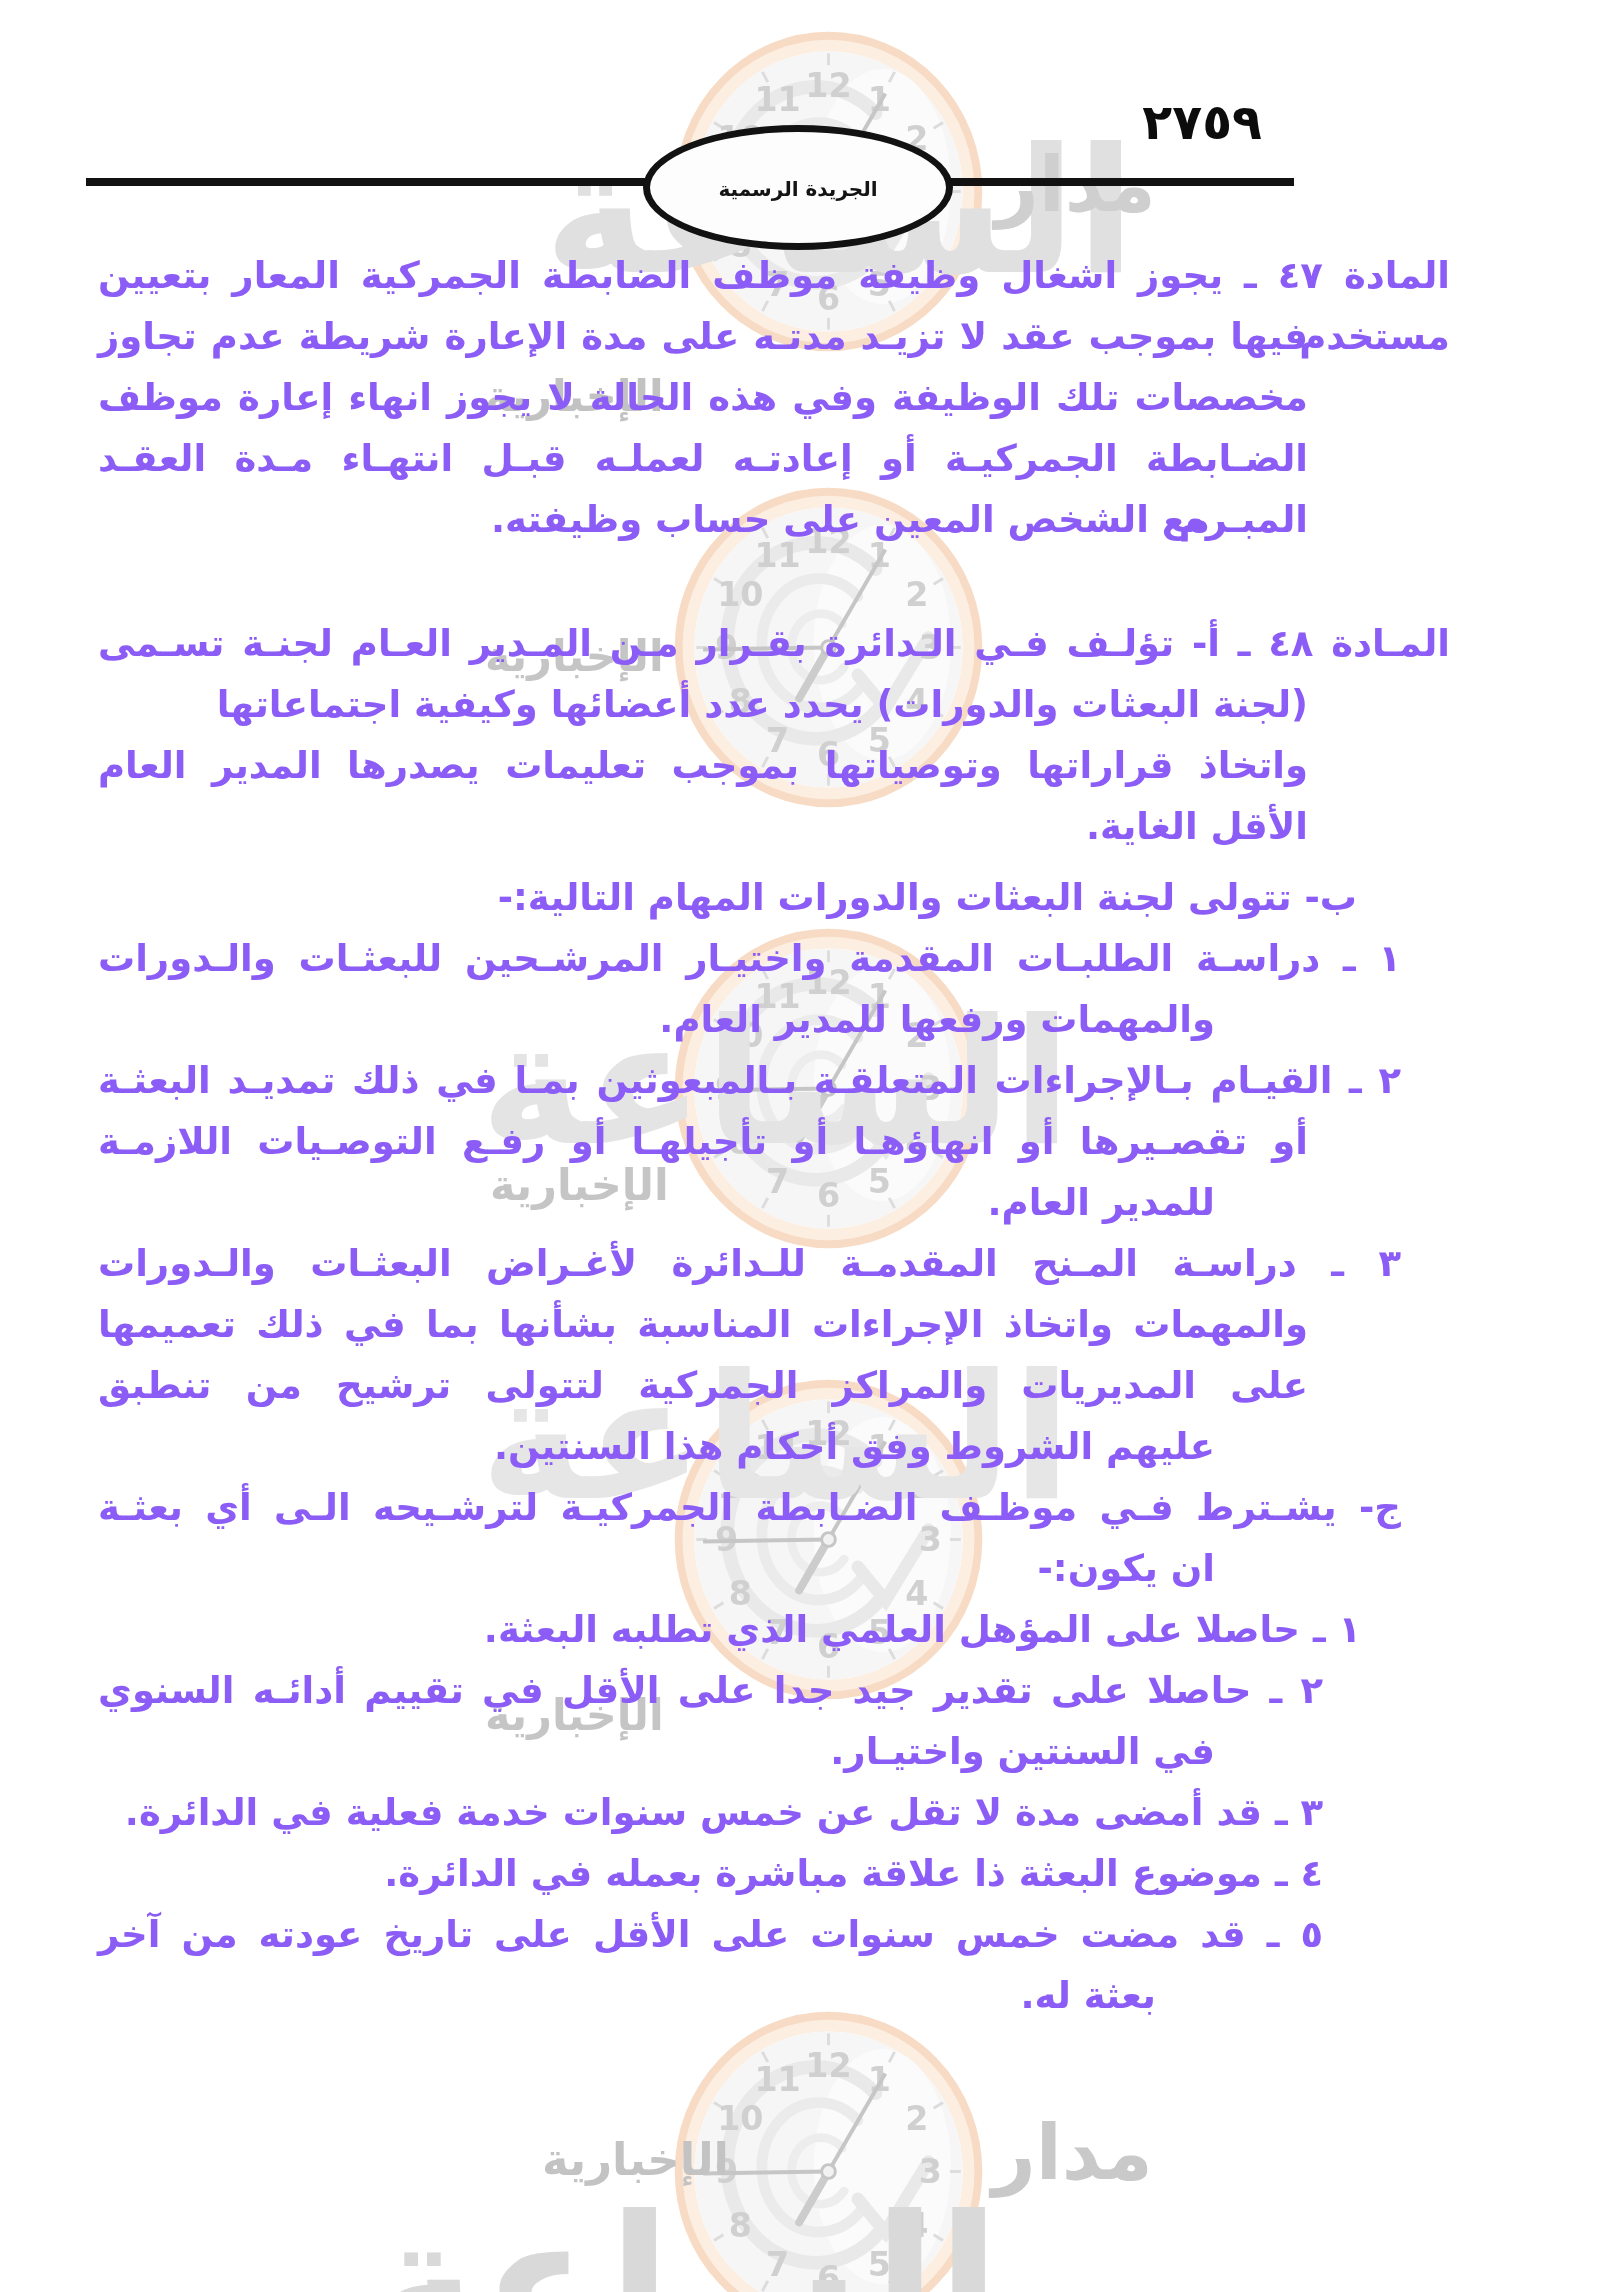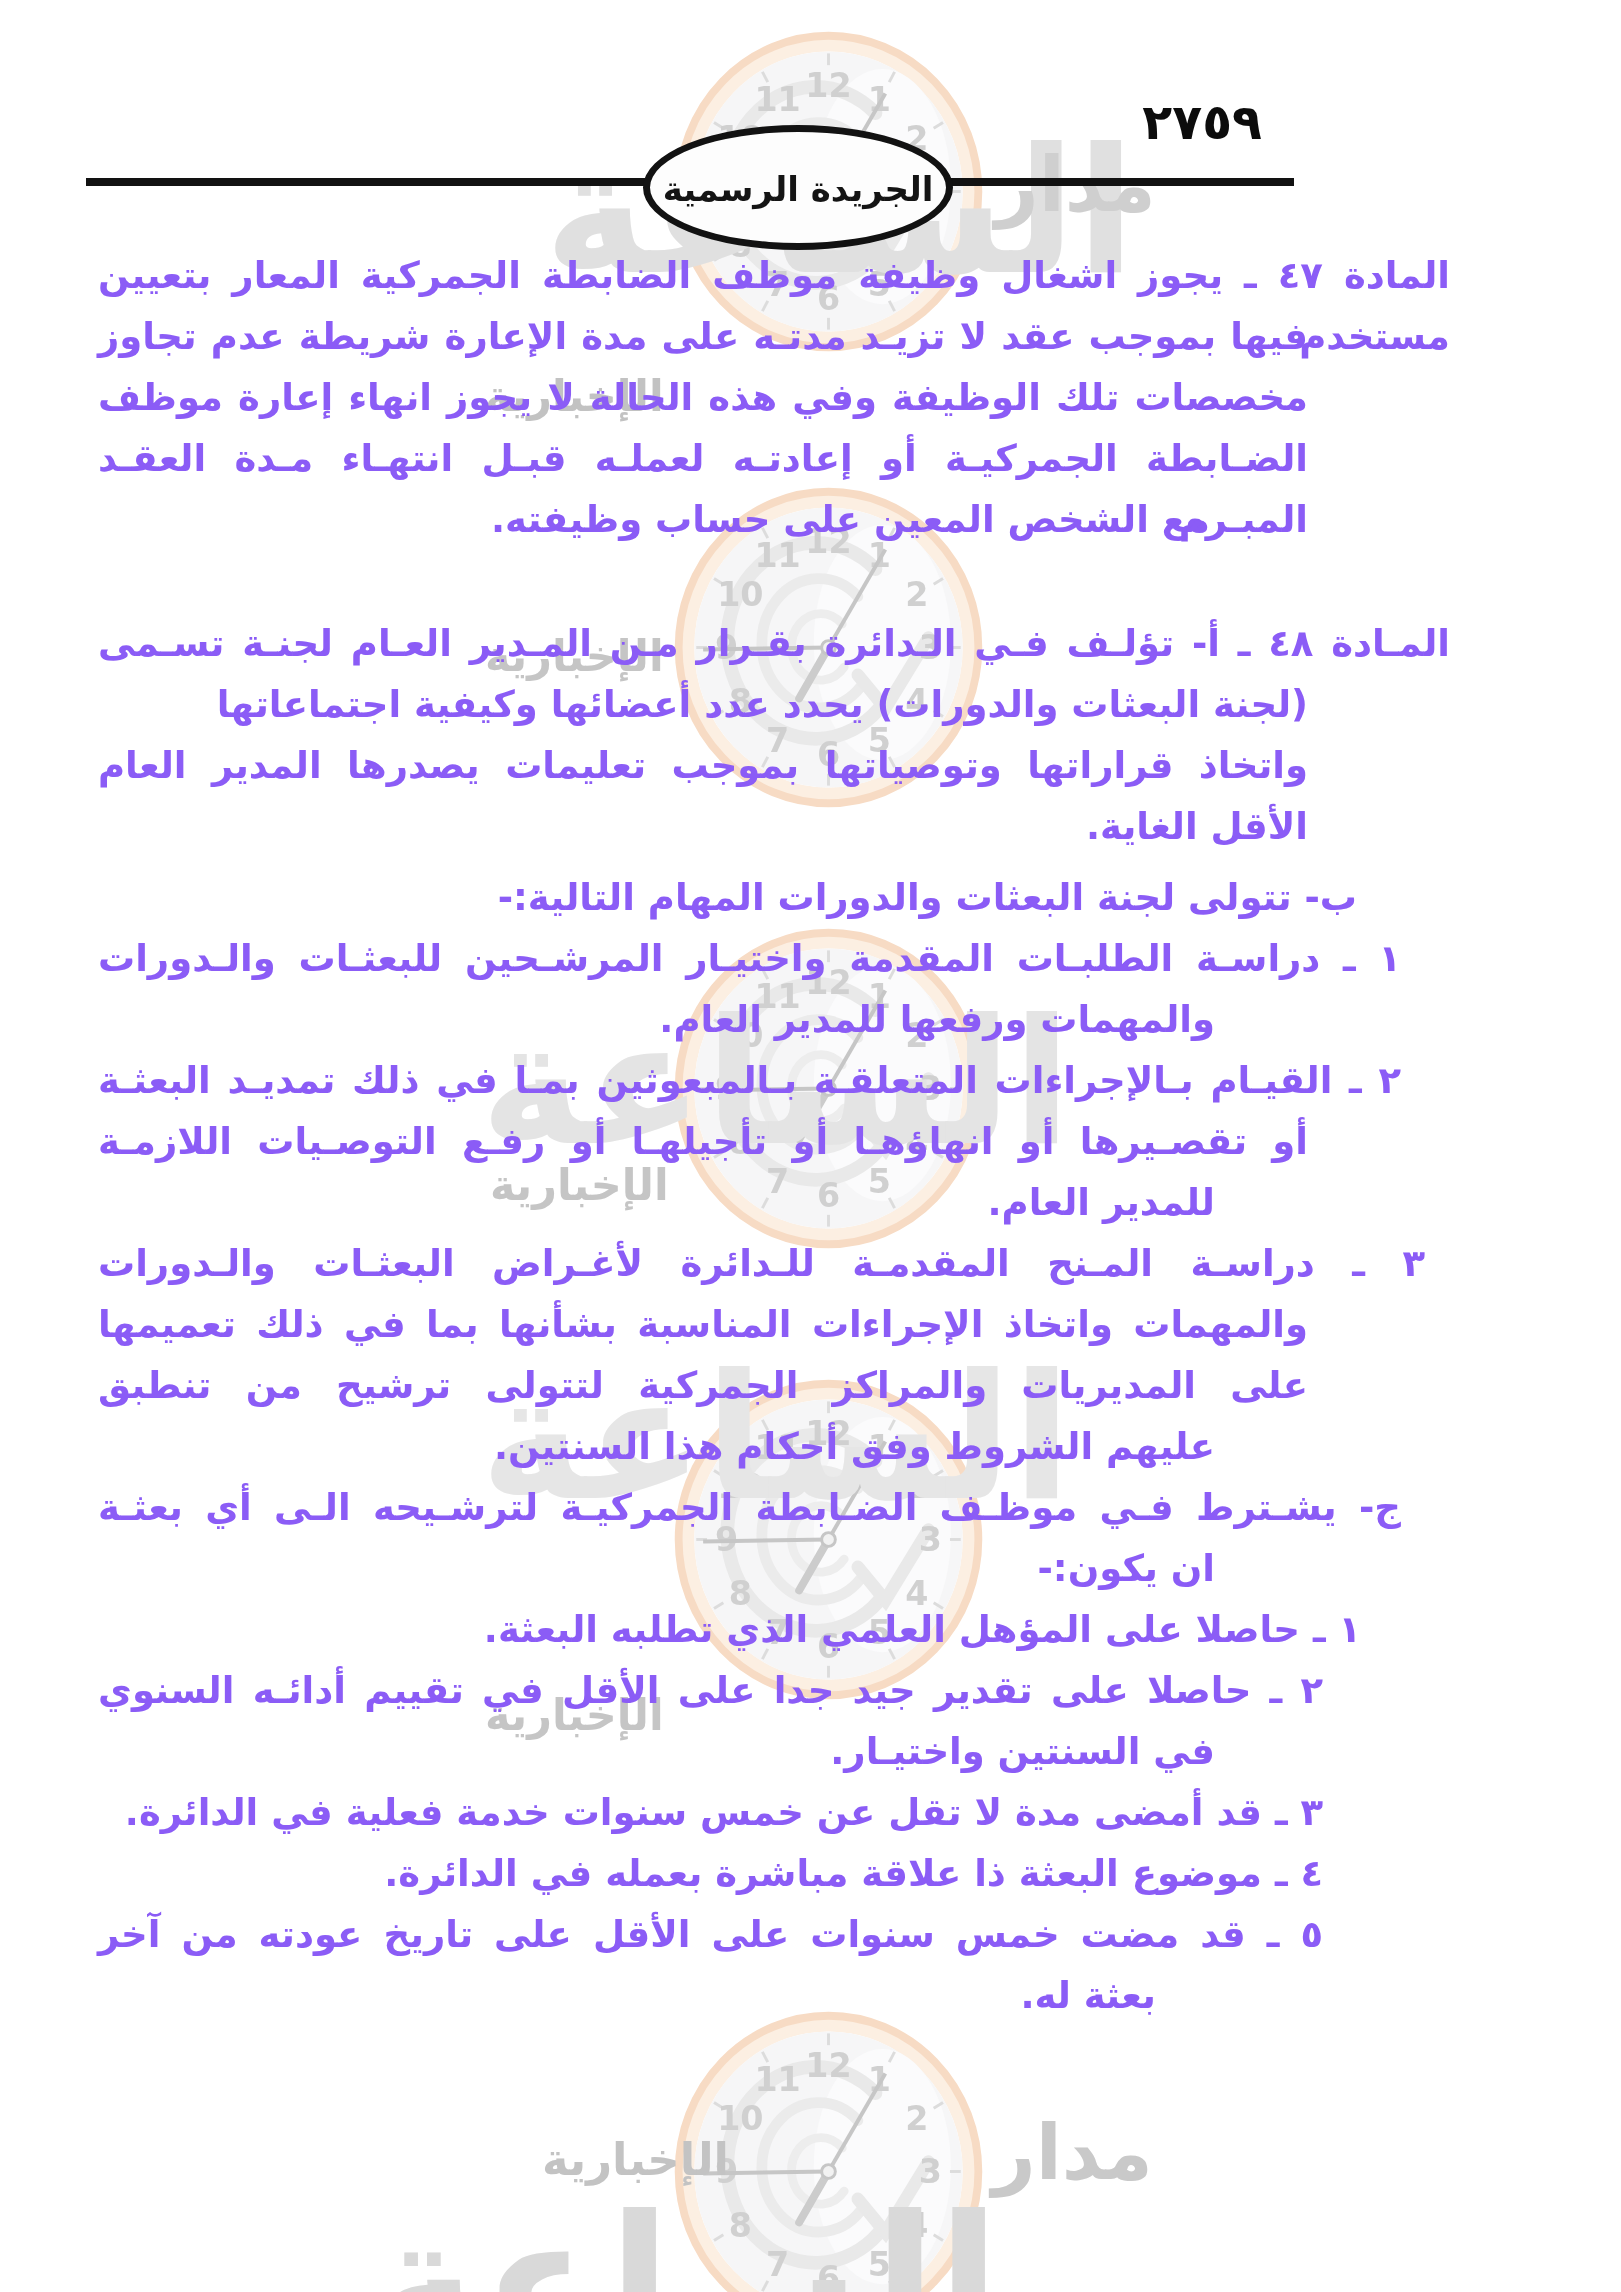--- a/index.html
+++ b/index.html
@@ -39,21 +39,21 @@
     position:absolute;
     left:643px;top:125px;
     width:310px;height:125px;
     border:7.8px solid #121212;
     border-radius:50%;
     background:#fdfdfd;
     box-sizing:border-box;
     display:flex;align-items:center;justify-content:center;
   }
   .oval span{
-    font-size:34px;font-weight:bold;color:#141414;
+    font-size:20px;font-weight:bold;color:#141414;
     direction:rtl;white-space:nowrap;
     padding-top:3.9px;
   }
   
   #doc{
     position:absolute;
     top:245px;right:171px;left:98px;
     direction:rtl;
   }
   .line{
@@ -299,21 +299,21 @@
       <div class="line justified" style="margin-right: 0px; margin-top: 63px;">المـادة ٤٨ ـ أ- تؤلـف فـي الـدائرة بقـرار مـن المـدير العـام لجنـة تسـمى</div>
       <div class="line natural" style="margin-right: 142px;">(لجنة البعثات والدورات) يحدد عدد أعضائها وكيفية اجتماعاتها</div>
       <div class="line justified" style="margin-right: 142px;">واتخاذ قراراتها وتوصياتها بموجب تعليمات يصدرها المدير العام</div>
       <div class="line natural" style="margin-right: 142px;">الأقل الغاية.</div>
       <div class="line natural" style="margin-right: 93px; margin-top: 9.8px;">ب- تتولى لجنة البعثات والدورات المهام التالية:-</div>
       <div class="line justified" style="margin-right: 49px;">١ ـ دراسـة الطلبـات المقدمة واختيـار المرشـحين للبعثـات والـدورات</div>
       <div class="line natural" style="margin-right: 235px;">والمهمات ورفعها للمدير العام.</div>
       <div class="line justified" style="margin-right: 49px;">٢ ـ القيـام بـالإجراءات المتعلقـة بـالمبعوثين بمـا في ذلك تمديـد البعثـة</div>
       <div class="line justified" style="margin-right: 142px;">أو تقصـيرها أو انهاؤهـا أو تأجيلهـا أو رفـع التوصـيات اللازمـة</div>
       <div class="line natural" style="margin-right: 235px;">للمدير العام.</div>
-      <div class="line justified" style="margin-right: 25px;">٣ ـ دراسـة المـنح المقدمـة للـدائرة لأغـراض البعثـات والـدورات</div>
+      <div class="line justified" style="margin-right: 49px;">٣ ـ دراسـة المـنح المقدمـة للـدائرة لأغـراض البعثـات والـدورات</div>
       <div class="line justified" style="margin-right: 142px;">والمهمات واتخاذ الإجراءات المناسبة بشأنها بما في ذلك تعميمها</div>
       <div class="line justified" style="margin-right: 142px;">على المديريات والمراكز الجمركية لتتولى ترشيح من تنطبق</div>
       <div class="line natural" style="margin-right: 235px;">عليهم الشروط وفق أحكام هذا السنتين.</div>
       <div class="line justified" style="margin-right: 49px;">ج- يشـترط فـي موظـف الضـابطة الجمركيـة لترشـيحه الـى أي بعثـة</div>
       <div class="line natural" style="margin-right: 235px;">ان يكون:-</div>
       <div class="line natural" style="margin-right: 89px;">١ ـ حاصلا على المؤهل العلمي الذي تطلبه البعثة.</div>
       <div class="line justified" style="margin-right: 127px;">٢ ـ حاصلا على تقدير جيد جدا على الأقل في تقييم أدائـه السنوي</div>
       <div class="line natural" style="margin-right: 235px;">في السنتين واختيـار.</div>
       <div class="line natural" style="margin-right: 127px;">٣ ـ قد أمضى مدة لا تقل عن خمس سنوات خدمة فعلية في الدائرة.</div>
       <div class="line natural" style="margin-right: 127px;">٤ ـ موضوع البعثة ذا علاقة مباشرة بعمله في الدائرة.</div>

